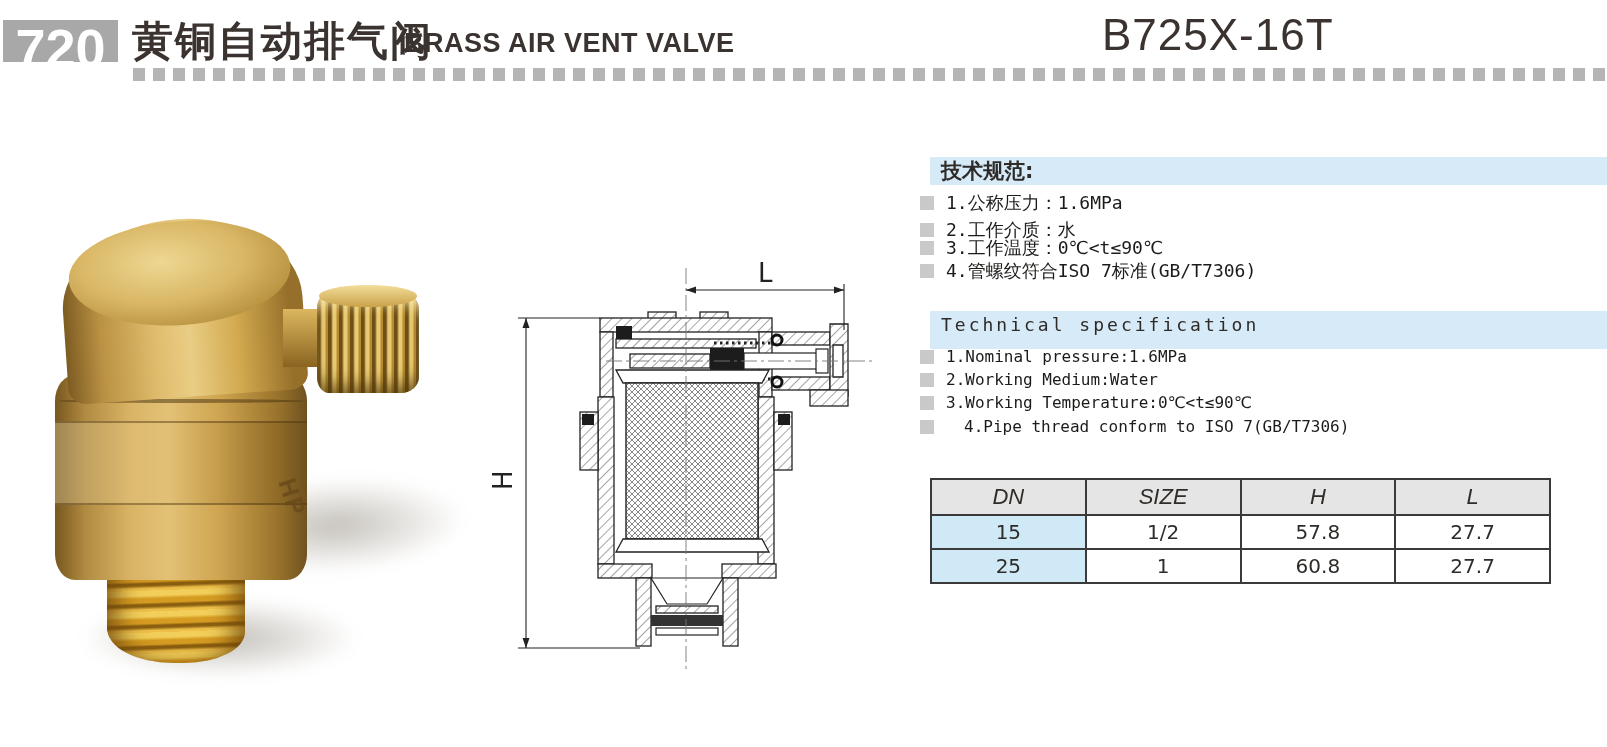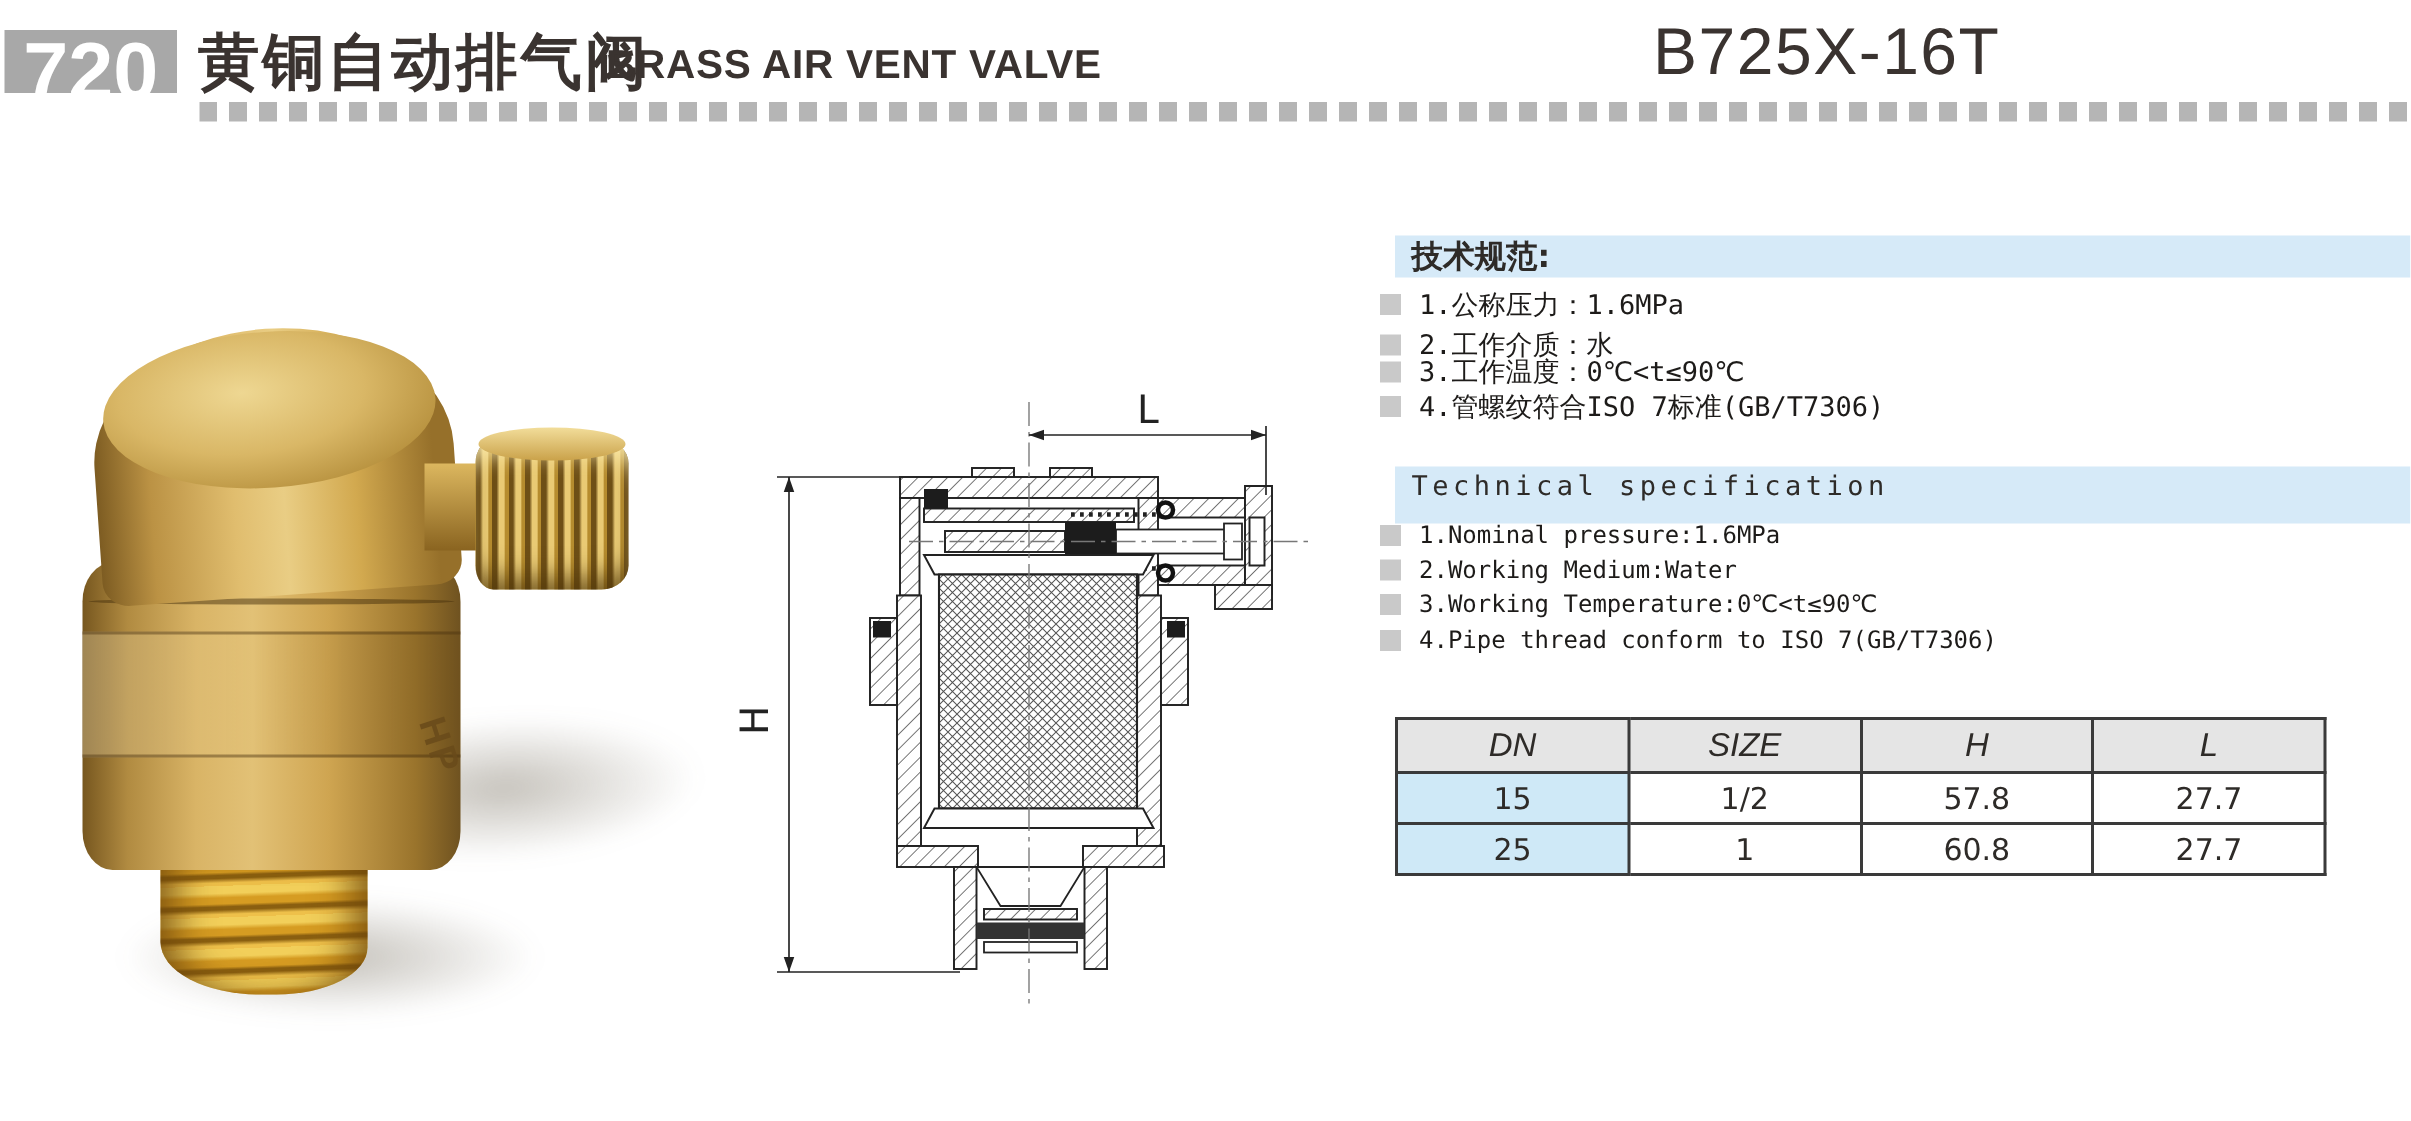--- a/index.html
+++ b/index.html
@@ -212,21 +212,21 @@
   <span class="txt">1.Nominal pressure:1.6MPa</span>
 </div>
 <div class="spec-item en" style="top:370px;">
   <span class="bullet"></span>
   <span class="txt">2.Working Medium:Water</span>
 </div>
 <div class="spec-item en" style="top:393px;">
   <span class="bullet"></span>
   <span class="txt">3.Working Temperature:0℃&lt;t≤90℃</span>
 </div>
-<div class="spec-item en" style="top:417px;">
+<div class="spec-item en" style="top:417px;gap:18px;">
   <span class="bullet"></span>
   <span class="txt">4.Pipe thread conform to ISO 7(GB/T7306)</span>
 </div>
 
 <table class="dims">
   <thead>
     <tr>
       <th>DN</th>
       <th>SIZE</th>
       <th>H</th>

